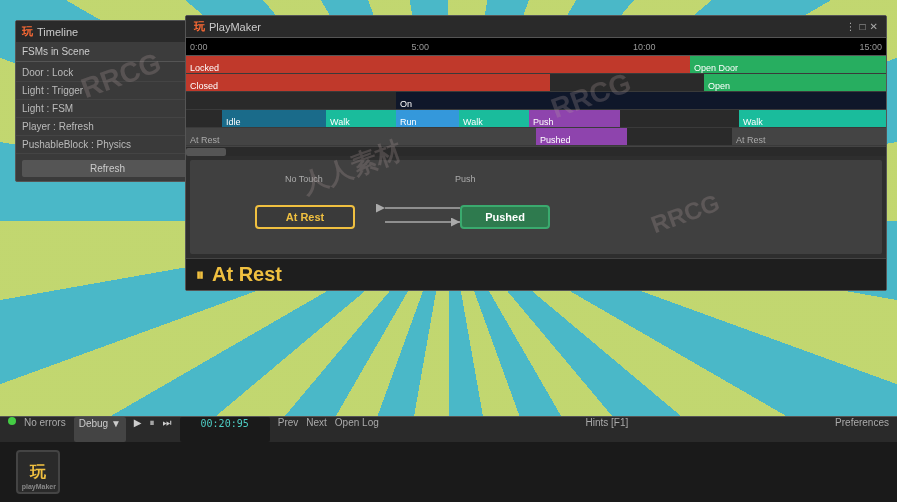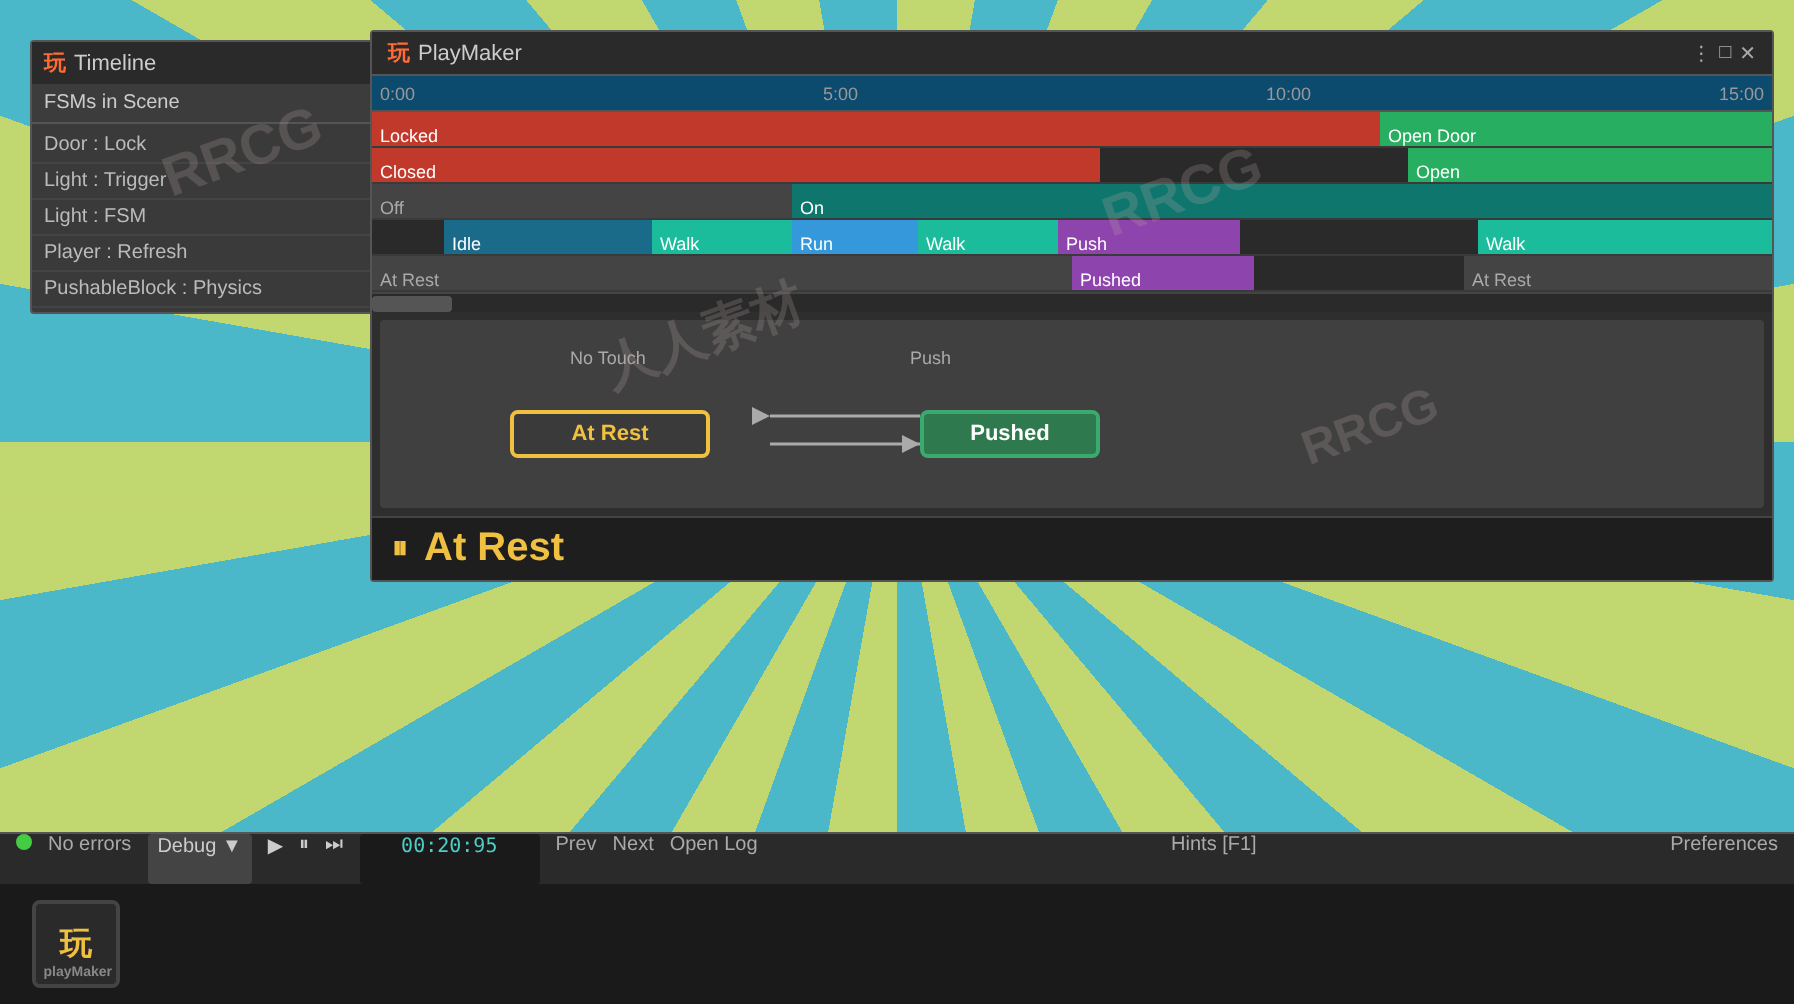--- a/index.html
+++ b/index.html
@@ -115,21 +115,21 @@
     .pm-controls {
       display: flex;
       gap: 4px;
       font-size: 10px;
       color: #aaa;
     }
     .pm-controls span {
       cursor: pointer;
     }
     .timeline-ruler {
-      background: #0c4a6e;
+      background: #000000;
       height: 18px;
       display: flex;
       align-items: center;
       border-bottom: 1px solid #555;
       padding: 0 4px;
       font-size: 9px;
       color: #aaa;
       position: relative;
     }
     .ruler-marks {
@@ -363,20 +363,23 @@
       </div>
       <div class="fsm-row">
         <span>Light : FSM</span>
       </div>
       <div class="fsm-row">
         <span>Player : Refresh</span>
       </div>
       <div class="fsm-row">
         <span>PushableBlock : Physics</span>
       </div>
+    </div>
+    <div class="refresh-btn">
+      <span>Refresh</span>
     </div>
   </div>
 
   <div class="playmaker-window">
 
     <div class="pm-titlebar">
       <div class="pm-title-left">
         <span style="color:#ff6b35; font-weight:bold;">玩</span>
         <span>PlayMaker</span>
       </div>
@@ -402,22 +405,21 @@
         <div class="segment" style="background:#c0392b; left:0%; width:72%; color:#fff;">Locked</div>
         <div class="segment" style="background:#27ae60; left:72%; width:28%; color:#fff;">Open Door</div>
       </div>
 
       <div class="track-row" style="background:#2a2a2a;">
         <div class="segment" style="background:#c0392b; left:0%; width:52%; color:#fff;">Closed</div>
         <div class="segment" style="background:#27ae60; left:74%; width:26%; color:#fff;">Open</div>
       </div>
 
       <div class="track-row" style="background:#2a2a2a;">
-        <div class="segment" style="background:#444; left:0%; width:30%; color:#aaa;">Off</div>
-        <div class="segment" style="background:#0f766e; left:30%; width:70%; color:#fff;">On</div>
+        <div class="segment" style="background:#0f172a; left:30%; width:70%; color:#fff;">On</div>
       </div>
 
       <div class="track-row" style="background:#2a2a2a;">
         <div class="segment" style="background:#1a6b8a; left:0%; width:20%; color:#fff;margin-left:36px;">Idle</div>
         <div class="segment" style="background:#1abc9c; left:20%; width:10%; color:#fff;">Walk</div>
         <div class="segment" style="background:#3498db; left:30%; width:9%; color:#fff;">Run</div>
         <div class="segment" style="background:#1abc9c; left:39%; width:10%; color:#fff;">Walk</div>
         <div class="segment" style="background:#8e44ad; left:49%; width:13%; color:#fff;">Push</div>
         <div class="segment" style="background:#1abc9c; left:79%; width:21%; color:#fff;">Walk</div>
       </div>

